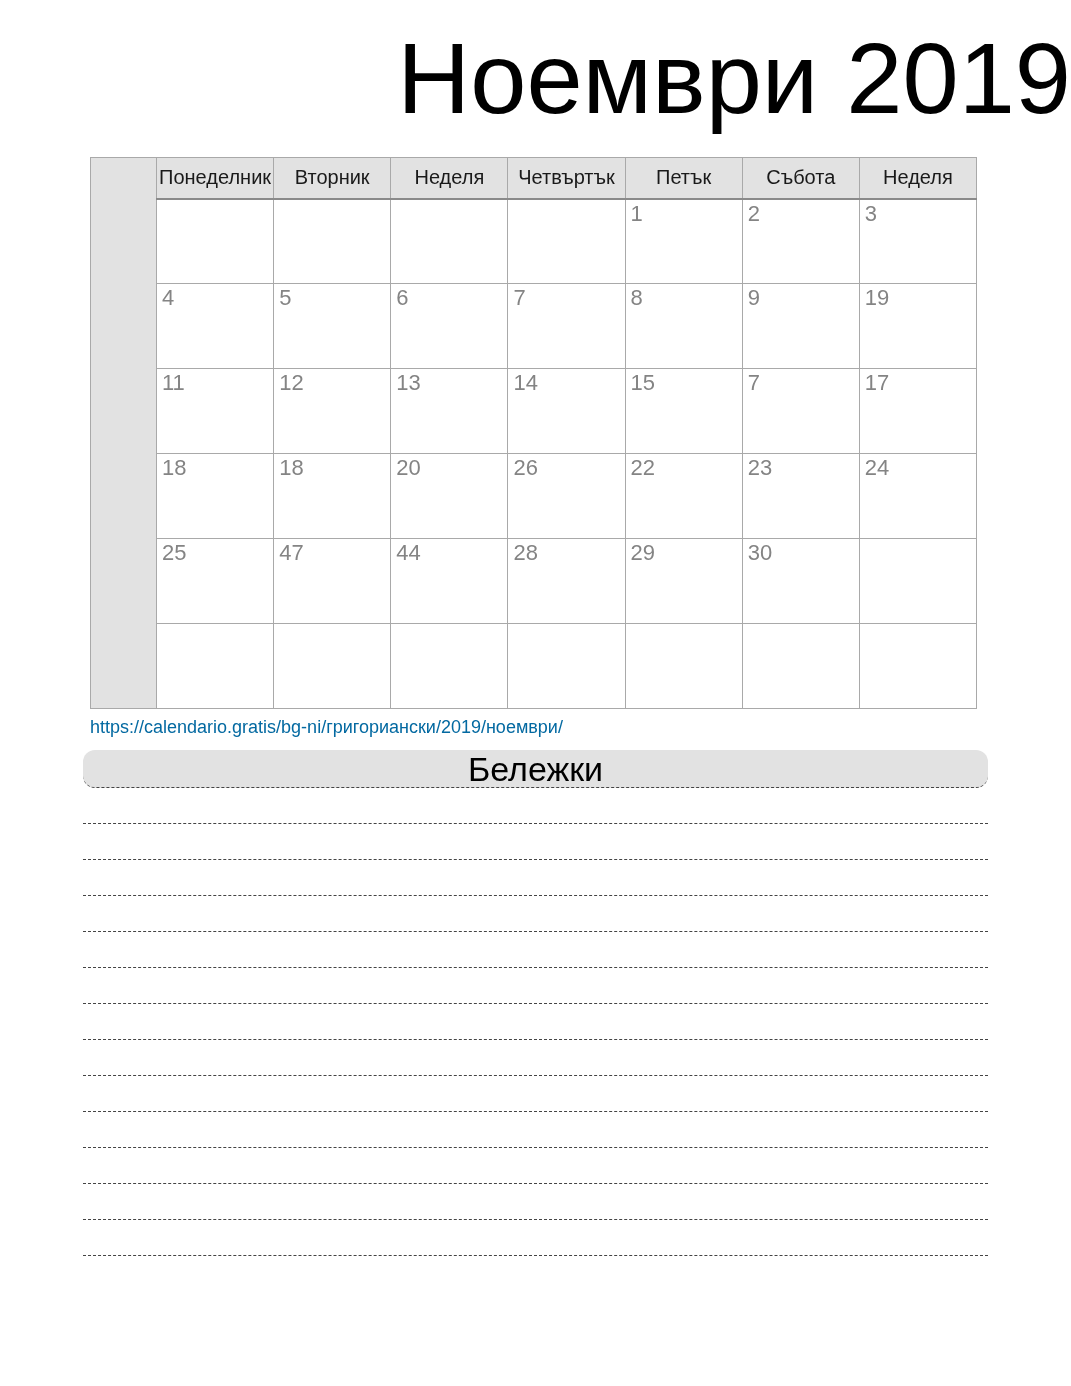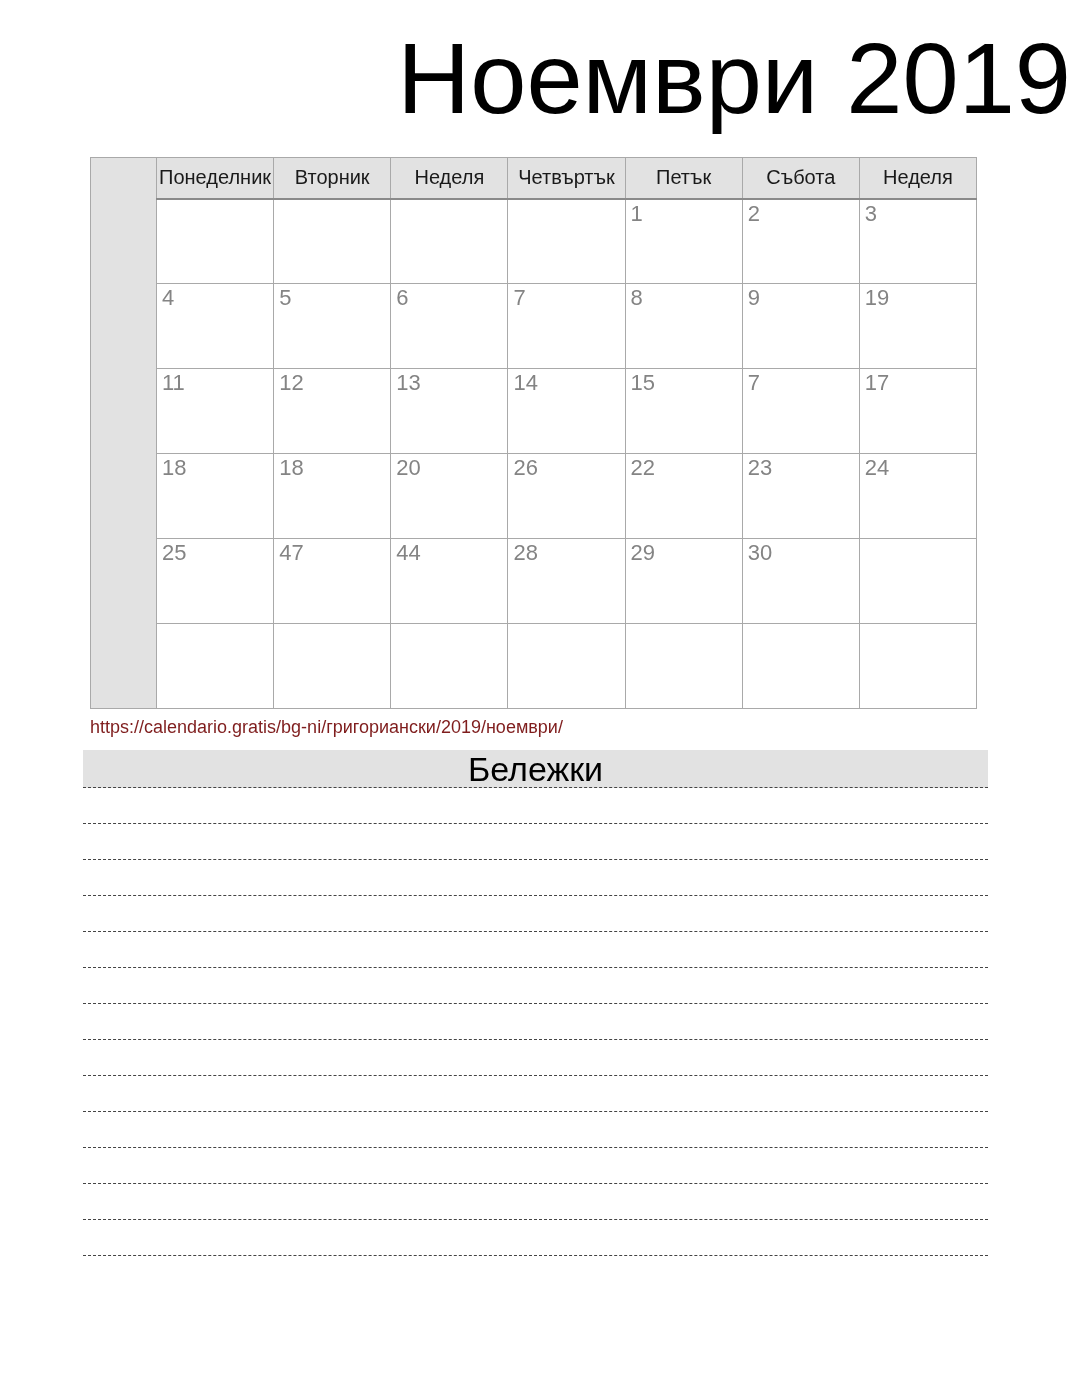--- a/index.html
+++ b/index.html
@@ -30,26 +30,27 @@
     background:var(--header-bg);height:41px;
     font-size:20px;font-weight:400;text-align:center;color:#1a1a1a;
     border-bottom:2px solid var(--border-dark);
   }
   td.gutter{background:var(--header-bg);}
   tr.week{height:85px;}
   tr.week td{
     vertical-align:top;padding:1px 0 0 5px;
     font-size:22px;color:var(--day-num);background:#fff;
   }
-  .source-url{margin:8px 12px 0 90px;font-size:18px;color:#7f1d1d;}
+  .source-url{margin:8px 12px 0 90px;font-size:18px;color:#0369a1;}
   .notes{margin:12px 83px 0;}
   .notes-header{
     background:var(--header-bg);height:38px;line-height:38px;
     text-align:center;font-size:34px;color:#000;
     border-bottom:1px dashed var(--line);
+    border-radius:12px;
   }
   .note-line{height:36px;border-bottom:1px dashed var(--line);}
 </style>
 </head>
 <body>
 
 <h1 class="month-title">Ноември 2019</h1>
 
 <table class="calendar">
   <colgroup>

